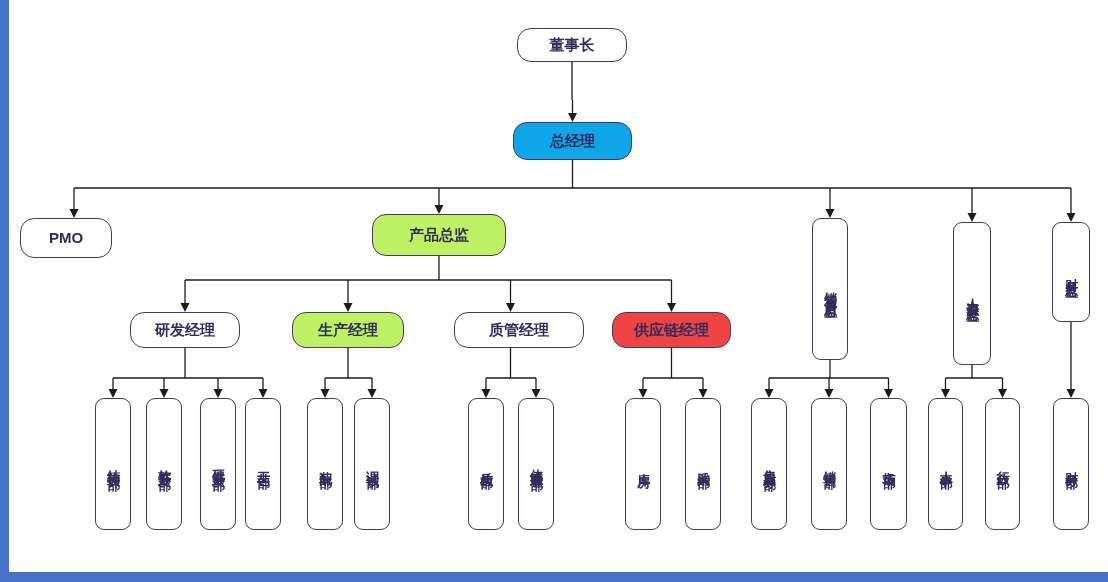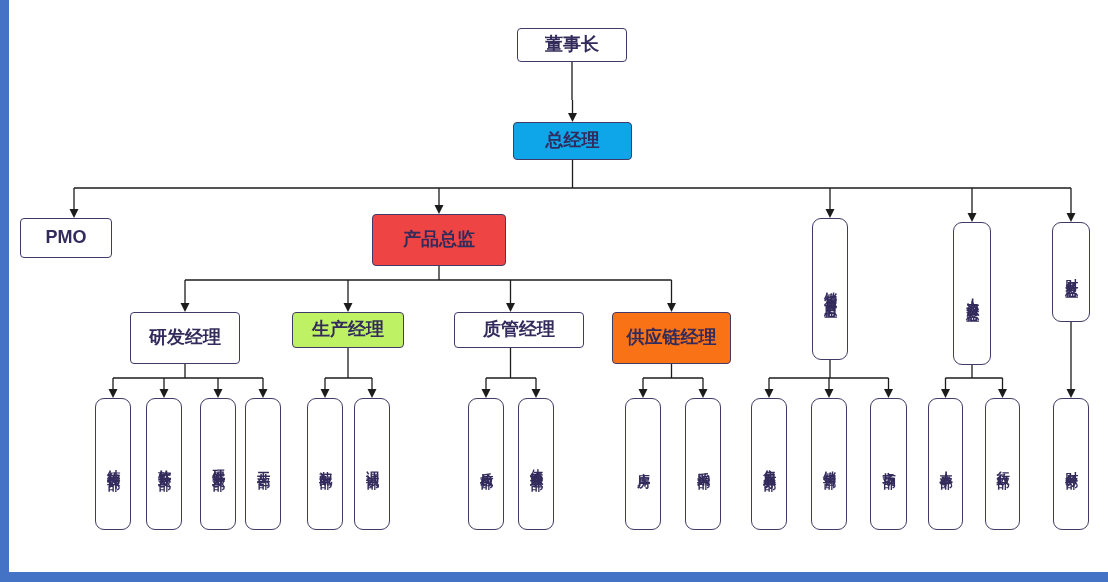--- a/index.html
+++ b/index.html
@@ -16,27 +16,27 @@
     left: 0; top: 0;
     width: 1108px; height: 582px;
     z-index: 1;
   }
   #nodes-layer { position: absolute; left: 0; top: 0; width: 100%; height: 100%; z-index: 2; }
   .node {
     position: absolute;
     box-sizing: border-box;
     background: #ffffff;
     border: 1.4px solid #423a66;
-    border-radius: 4px;
+    border-radius: 14px;
     display: flex;
     align-items: center;
     justify-content: center;
     color: #332b5c;
     font-weight: bold;
-    font-size: 18px;
+    font-size: 15px;
     text-align: center;
     line-height: 1.1;
   }
   .node.v { border-radius: 9px; font-size: 13px; }
   .node.v .label {
     writing-mode: vertical-rl;
     text-orientation: upright;
     letter-spacing: 2px;
   }
   .edge-strip { position: absolute; z-index: 3; }
@@ -122,42 +122,42 @@
   <div id="nodes-layer">
       <div class="node" style="left: 517px; top: 28px; width: 110px; height: 34px; border-color: rgb(66, 58, 102); color: rgb(51, 43, 92); background: rgb(255, 255, 255);">
         <span class="label">董事长</span>
       </div>
       <div class="node" style="left: 513px; top: 122px; width: 119px; height: 38px; border-color: rgb(66, 58, 102); color: rgb(51, 43, 92); background: #0ea5e9;">
         <span class="label">总经理</span>
       </div>
       <div class="node" style="left: 20px; top: 218px; width: 92px; height: 40px; border-color: rgb(66, 58, 102); color: rgb(51, 43, 92); background: rgb(255, 255, 255);">
         <span class="label">PMO</span>
       </div>
-      <div class="node" style="left: 372px; top: 214px; width: 134px; height: 52px; border-color: rgb(66, 58, 102); color: rgb(51, 43, 92); background: #ef4444;">
+      <div class="node" style="left: 372px; top: 214px; width: 134px; height: 42px; border-color: rgb(66, 58, 102); color: rgb(51, 43, 92); background: #bef264;">
         <span class="label">产品总监</span>
       </div>
       <div class="node v" style="left: 812px; top: 218px; width: 36px; height: 142px; border-color: rgb(66, 58, 102); color: rgb(51, 43, 92); background: rgb(255, 255, 255);">
         <span class="label">销售与售后总监</span>
       </div>
       <div class="node v" style="left: 953px; top: 222px; width: 38px; height: 143px; border-color: rgb(66, 58, 102); color: rgb(51, 43, 92); background: rgb(255, 255, 255);">
         <span class="label">人力资源总监</span>
       </div>
       <div class="node v" style="left: 1052px; top: 222px; width: 38px; height: 100px; border-color: rgb(66, 58, 102); color: rgb(51, 43, 92); background: rgb(255, 255, 255);">
         <span class="label">财务总监</span>
       </div>
-      <div class="node" style="left: 130px; top: 312px; width: 110px; height: 52px; border-color: rgb(66, 58, 102); color: rgb(51, 43, 92); background: rgb(255, 255, 255);">
+      <div class="node" style="left: 130px; top: 312px; width: 110px; height: 36px; border-color: rgb(66, 58, 102); color: rgb(51, 43, 92); background: rgb(255, 255, 255);">
         <span class="label">研发经理</span>
       </div>
       <div class="node" style="left: 292px; top: 312px; width: 112px; height: 36px; border-color: rgb(66, 58, 102); color: rgb(51, 43, 92); background: #bef264;">
         <span class="label">生产经理</span>
       </div>
       <div class="node" style="left: 454px; top: 312px; width: 130px; height: 36px; border-color: rgb(66, 58, 102); color: rgb(51, 43, 92); background: rgb(255, 255, 255);">
         <span class="label">质管经理</span>
       </div>
-      <div class="node" style="left: 612px; top: 312px; width: 119px; height: 52px; border-color: rgb(66, 58, 102); color: rgb(51, 43, 92); background: #f97316;">
+      <div class="node" style="left: 612px; top: 312px; width: 119px; height: 36px; border-color: rgb(66, 58, 102); color: rgb(51, 43, 92); background: #ef4444;">
         <span class="label">供应链经理</span>
       </div>
       <div class="node v" style="left: 95px; top: 398px; width: 36px; height: 132px; border-color: rgb(66, 58, 102); color: rgb(51, 43, 92); background: rgb(255, 255, 255);">
         <span class="label">结构设计部</span>
       </div>
       <div class="node v" style="left: 146px; top: 398px; width: 36px; height: 132px; border-color: rgb(66, 58, 102); color: rgb(51, 43, 92); background: rgb(255, 255, 255);">
         <span class="label">软件开发部</span>
       </div>
       <div class="node v" style="left: 200px; top: 398px; width: 36px; height: 132px; border-color: rgb(66, 58, 102); color: rgb(51, 43, 92); background: rgb(255, 255, 255);">
         <span class="label">硬件开发部</span>

